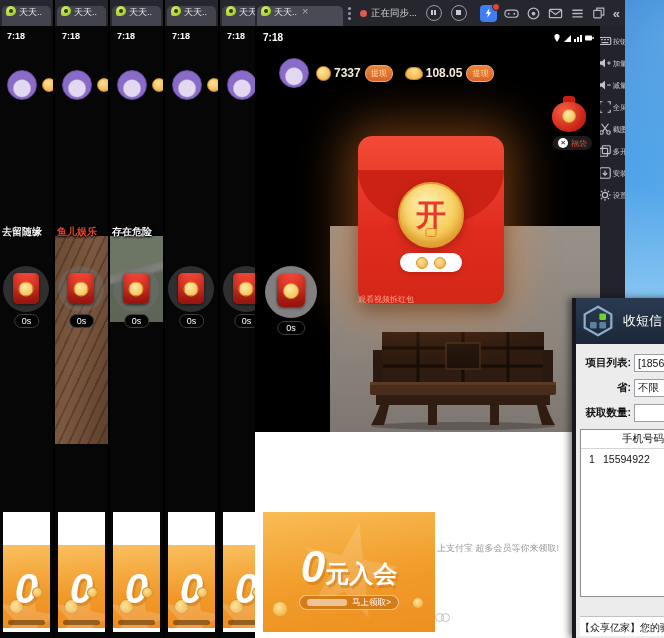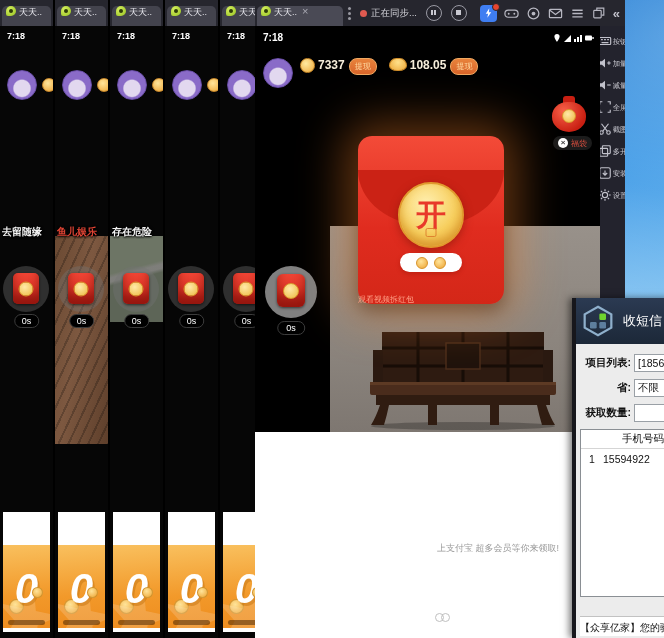--- a/index.html
+++ b/index.html
@@ -93,21 +93,21 @@
   .screen { width:345px; position:relative; background:#000; overflow:hidden; }
 
   .side { width:25px; background:#23232d; display:flex; flex-direction:column; align-items:center;
           padding-top:8px; }
   .side-item { display:flex; flex-direction:row; align-items:center; margin-bottom:8px; cursor:pointer; }
   .side-label { font-size:8px; color:#c6c6ce; white-space:nowrap; transform:scale(.92); }
 
   .clock-main { position:absolute; left:8px; top:6px; color:#fff; font-size:10px; font-weight:bold; }
   .status-ic { position:absolute; right:5px; top:7px; }
 
-  .currency-row { position:absolute; left:8px; top:32px; display:flex; align-items:flex-start; }
+  .currency-row { position:absolute; left:24px; top:32px; display:flex; align-items:center; }
   .avatar-main { width:30px; height:30px; border-radius:50%; flex:none;
             background:radial-gradient(circle at 50% 62%, #e2d8ef 0 36%, #8a6bc8 42%); border:1px solid #6a4fa8; }
   .gold-coin { width:15px; height:15px; border-radius:50%; margin-left:7px; flex:none;
             background:radial-gradient(circle at 38% 35%,#ffe9a0,#eda93a); border:1px solid #cf8d2a; }
   .ingot { width:18px; height:13px; margin-left:12px; flex:none;
             background:radial-gradient(circle at 50% 30%,#ffe08a,#eda93a);
             border-radius:40% 40% 45% 45% / 60% 60% 40% 40%; border:1px solid #cf8d2a; }
   .amount { color:#f5edda; font-weight:bold; font-size:12px; margin:0 4px 0 3px; }
   .wd-badge { background:linear-gradient(#e8833c,#d9652a); color:#ffd9a0; font-size:8px;
             padding:2px 5px; border-radius:8px; border:1px solid #f0a860; flex:none; }
@@ -440,20 +440,30 @@
           <span class="open-char">开</span>
         </div>
         <div class="coin-pill">
           <span class="mini-coin"></span>
           <span class="mini-coin"></span>
         </div>
         <div class="popup-hint">观看视频拆红包</div>
       </div>
 
       <div class="white-band">
+        <div class="ad-banner">
+          <div class="ad-star"></div>
+          <div class="ad-big">
+            <span class="z">0</span><span class="r">元入会</span>
+          </div>
+          <div class="ad-cta">
+            <span class="seg"></span>
+            <span>马上领取&gt;</span>
+          </div>
+        </div>
         <div class="ad-subline">上支付宝 超多会员等你来领取!</div>
         <div class="mini-logo"><i></i><i></i></div>
       </div>
     </div>
 
     <div class="side">
       <div class="side-item">
         <svg width="14" height="14" viewBox="0 0 16 16" fill="none" stroke="#c2c2cc" stroke-width="1.3">
             <rect x="1.5" y="4" width="13" height="8" rx="1"></rect>
             <path d="M4 6.5h1M7.5 6.5h1M11 6.5h1M4.5 9.8h7" stroke-linecap="round"></path>

